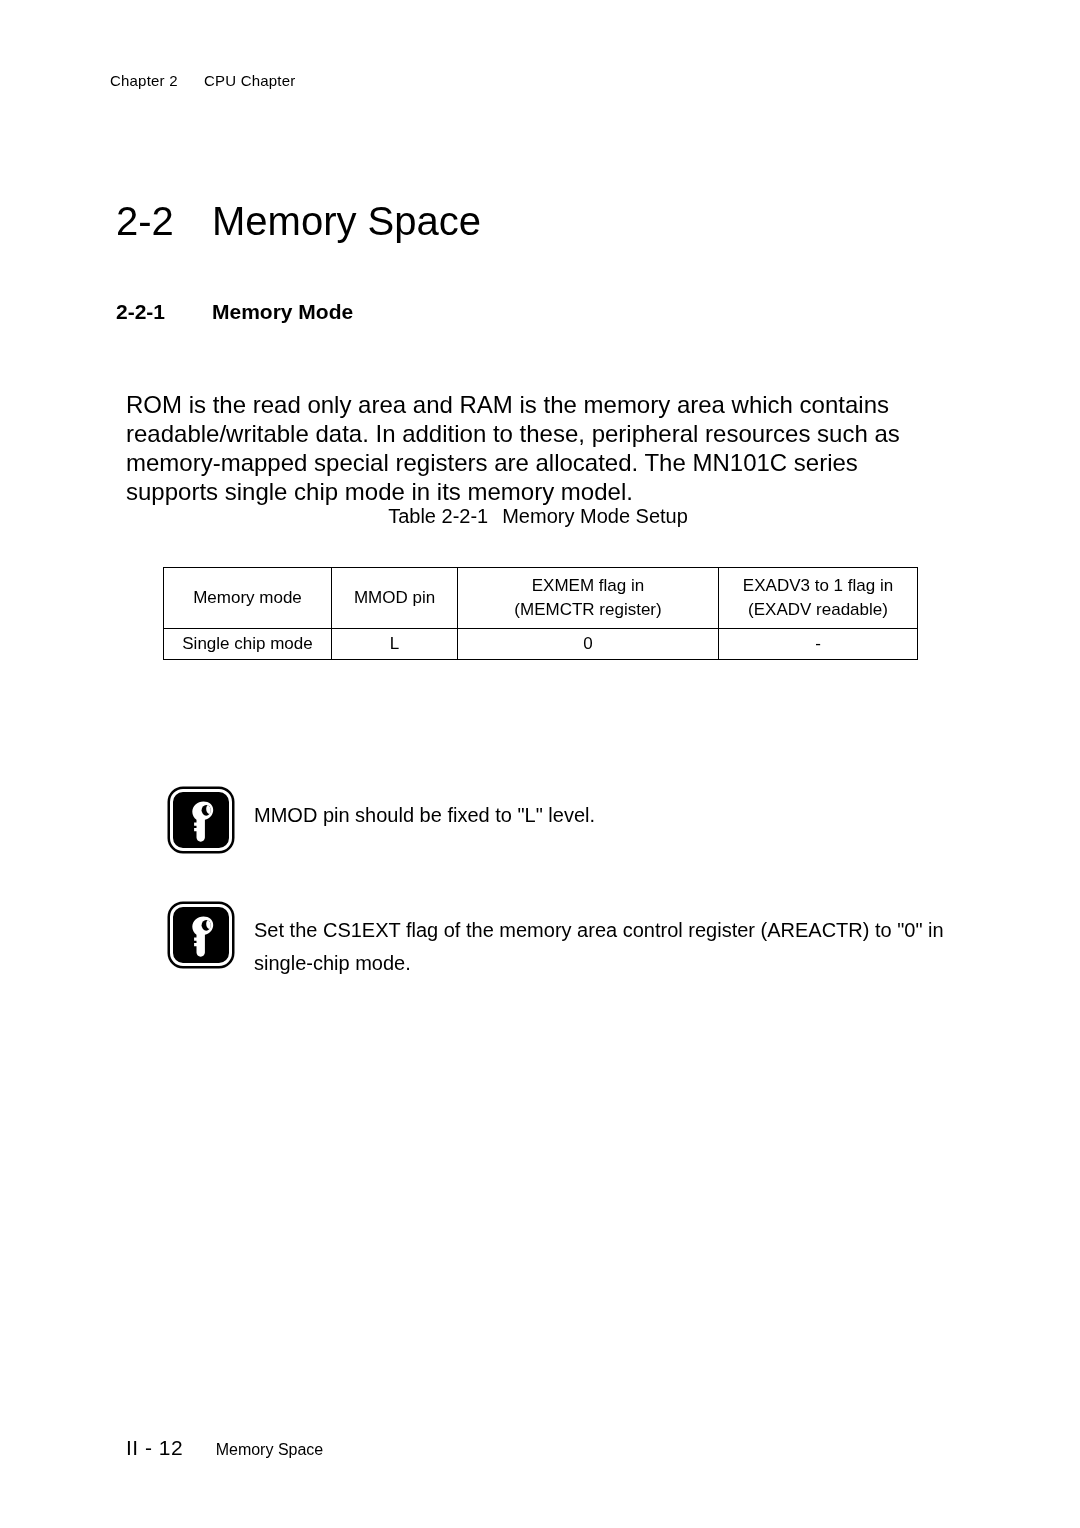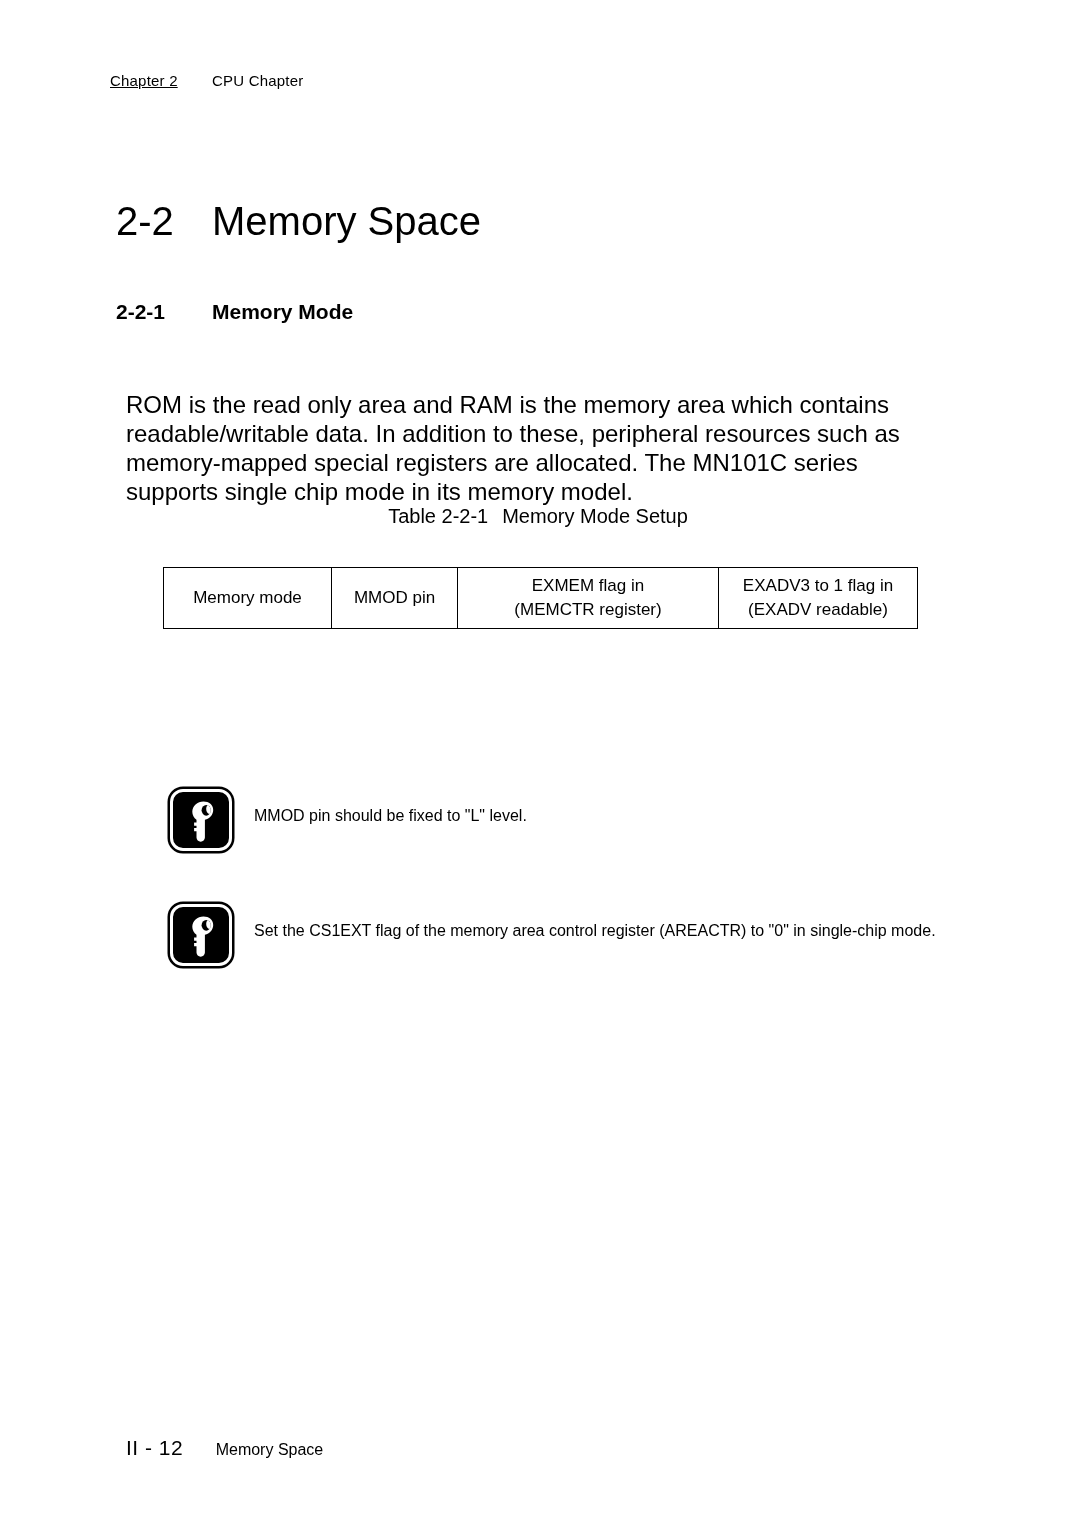--- a/index.html
+++ b/index.html
@@ -18,21 +18,21 @@
 
   
   .page-header {
     position: absolute;
     left: 110px;
     top: 72px;
     font-size: 15px;
     letter-spacing: 0.2px;
     white-space: nowrap;
   }
-  .page-header .chap-num { margin-right: 30px; text-decoration: underline; }
+  .page-header .chap-num { margin-right: 22px; }
 
   
   .h-section {
     position: absolute;
     left: 116px;
     top: 172px;
     font-size: 40px;
     font-weight: normal;
     letter-spacing: 0px;
     white-space: nowrap;
@@ -118,21 +118,21 @@
     background: #000000;
     box-shadow: 0 0 0 2.5px #000000;
   }
   .note-icon svg { display: block; }
 
   .note-text {
     position: absolute;
     left: 84px;
     top: 10px;
     width: 700px;
-    font-size: 16px;
+    font-size: 20px;
     line-height: 33px;
   }
 
   
   .page-footer {
     position: absolute;
     left: 126px;
     top: 1436px;
     white-space: nowrap;
   }
@@ -177,20 +177,26 @@
         <span class="cell-line">MMOD pin</span>
       </td>
       <td class="col-c">
         <span class="cell-line">EXMEM flag in</span>
         <span class="cell-line">(MEMCTR register)</span>
       </td>
       <td class="col-d">
         <span class="cell-line">EXADV3 to 1 flag in</span>
         <span class="cell-line">(EXADV readable)</span>
       </td>
+    </tr>
+    <tr class="data-row">
+      <td class="col-a">Single chip mode</td>
+      <td class="col-b">L</td>
+      <td class="col-c">0</td>
+      <td class="col-d">-</td>
     </tr>
   </tbody>
 </table>
 
 <div class="note note-1">
   <span class="note-icon">
     <svg width="56" height="56" viewBox="0 0 56 56" aria-hidden="true">
       <g fill="#ffffff">
         <path d="M30.5 9.5c-6.2 0-11.2 4.6-11.2 10.3 0 3.2 1.6 6.1 4.2 8v2.6h-2.4v3.4h2.4v2.1h-2.4v3.3h2.4v6.4c0 2.3 1.9 4.1 4.2 4.1s4.2-1.8 4.2-4.1V27.8c4.8-1.2 8.3-5.2 8.3-9.9 0-5.1-4.2-8.4-9.7-8.4z"></path>
       </g>

